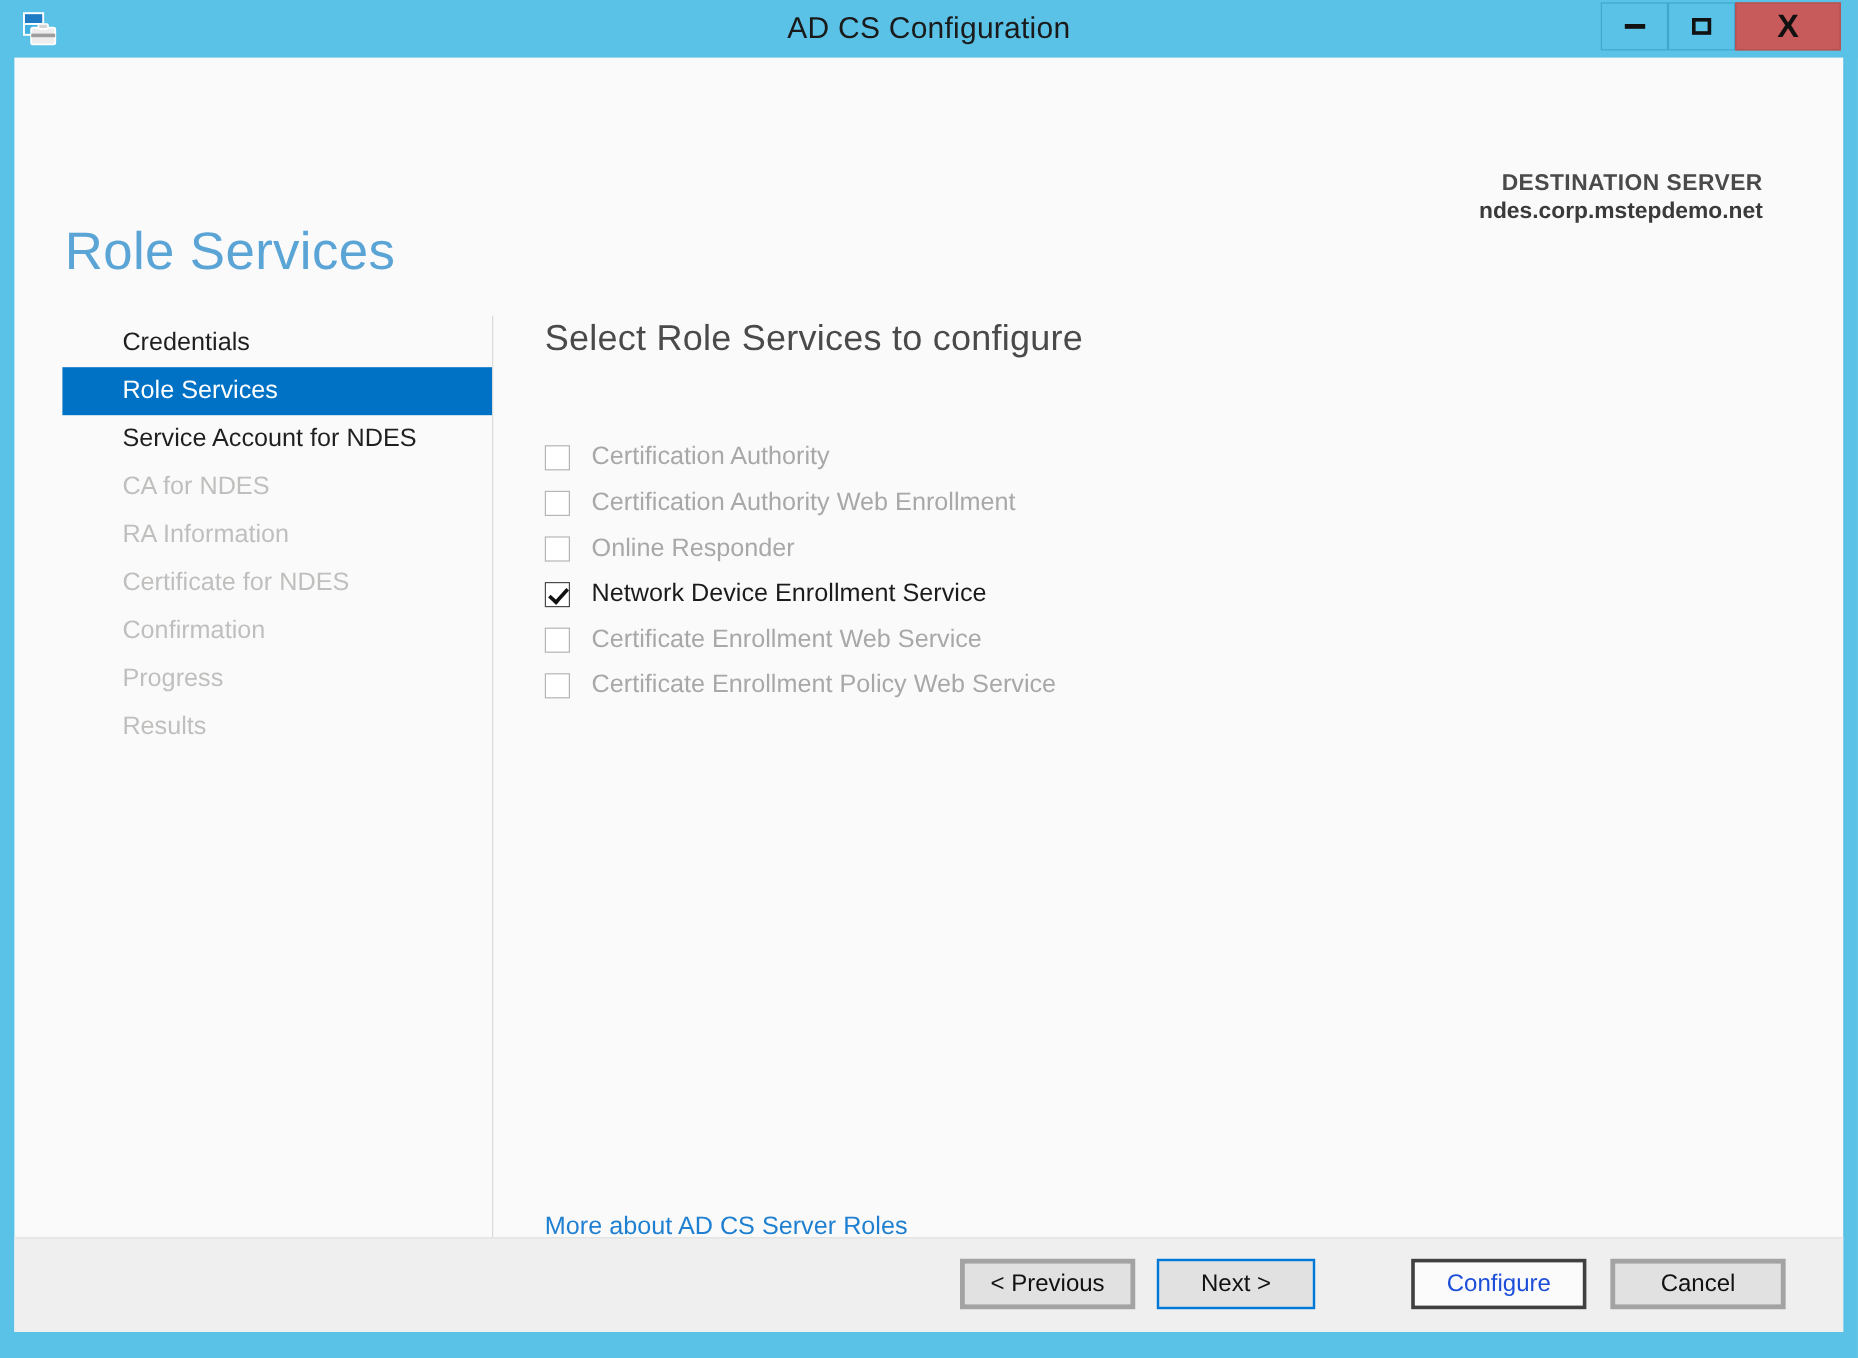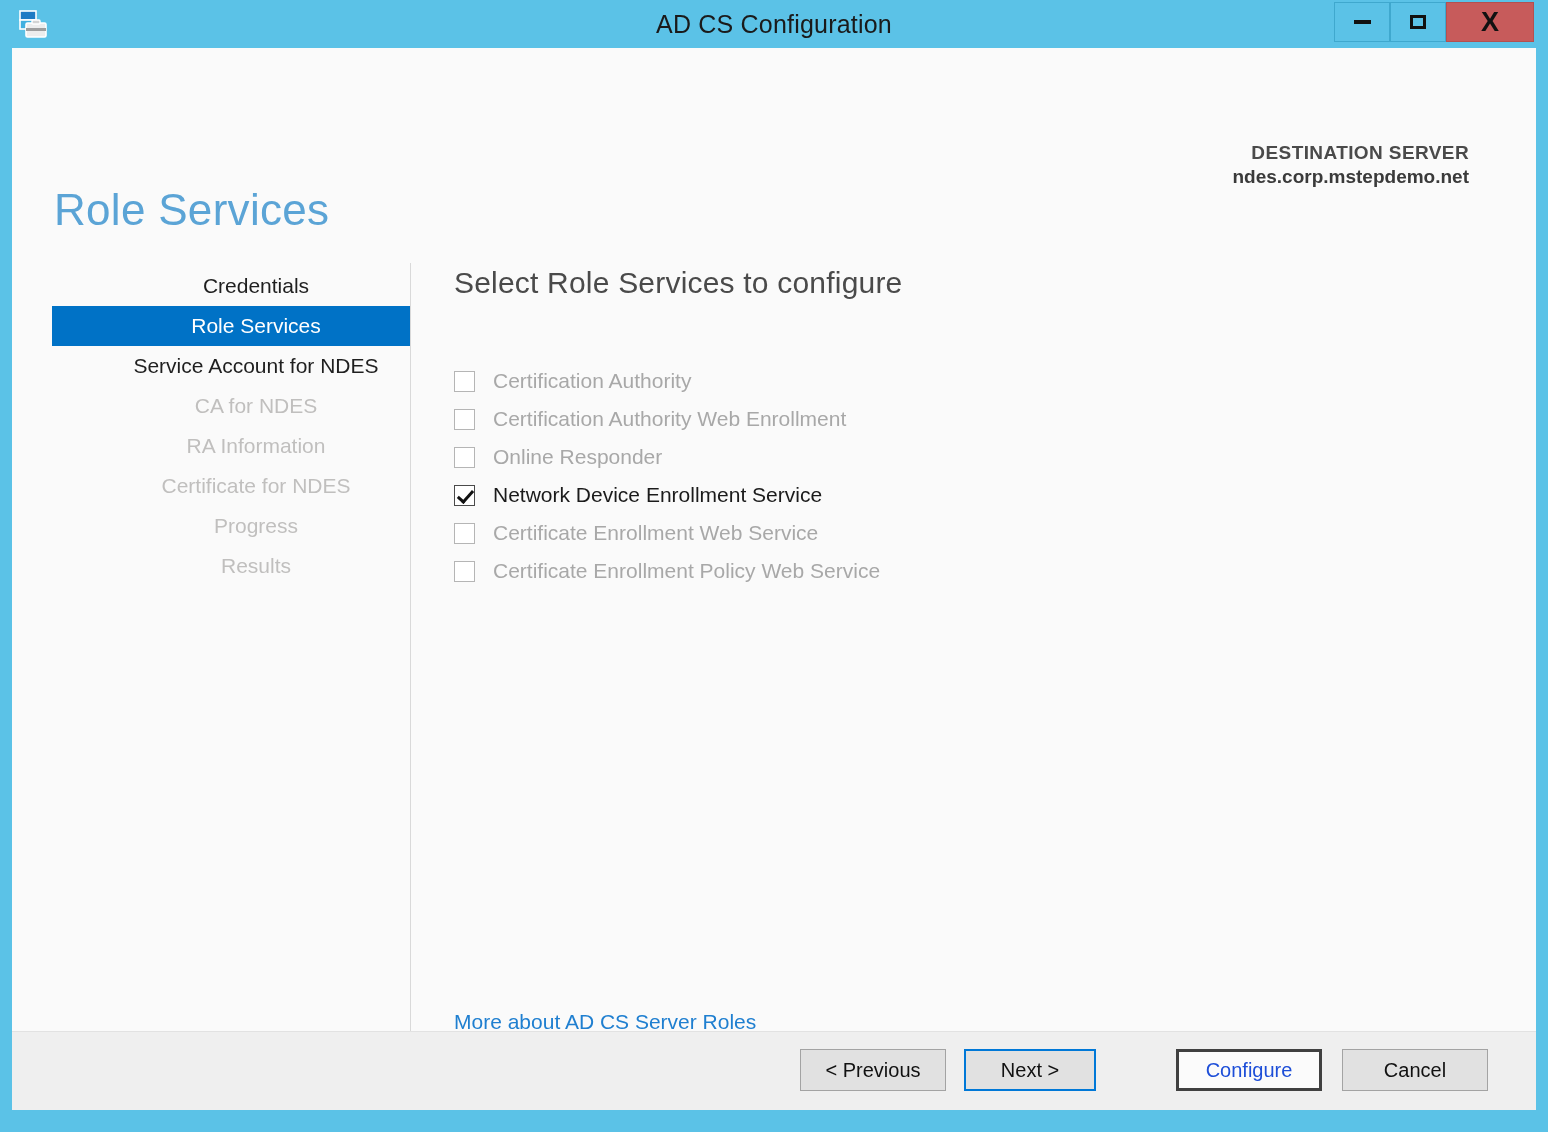--- a/index.html
+++ b/index.html
@@ -117,21 +117,20 @@
     font-size: 19px;
     font-weight: bold;
     color: #3A3A3A;
   }
 
   
   #sidebar {
     position: absolute;
     left: 40px; top: 218px;
     width: 358px;
-    text-align: center;
   }
   .nav-item {
     height: 40px;
     line-height: 40px;
     padding-left: 50px;
     font-size: 21px;
     color: #1F1F1F;
     box-sizing: border-box;
     cursor: default;
     white-space: nowrap;
@@ -226,21 +225,21 @@
     height: 79px;
     background: #EFEFEF;
     border-top: 1px solid #E2E2E2;
     box-sizing: border-box;
   }
   .fbtn {
     position: absolute;
     top: 17px;
     height: 42px;
     background: #E1E1E1;
-    border: 1px solid #a3a3a3;
+    border: 4px solid #a3a3a3;
     box-sizing: border-box;
     font-family: "Liberation Sans", sans-serif;
     font-size: 20px;
     color: #111;
     cursor: default;
     padding: 0;
   }
   #btn-previous { left: 788px; width: 146px; }
   #btn-next {
     left: 952px; width: 132px;
@@ -304,20 +303,23 @@
       <div class="nav-item disabled">
         <span>CA for NDES</span>
       </div>
       <div class="nav-item disabled">
         <span>RA Information</span>
       </div>
       <div class="nav-item disabled">
         <span>Certificate for NDES</span>
       </div>
       <div class="nav-item disabled">
+        <span>Confirmation</span>
+      </div>
+      <div class="nav-item disabled">
         <span>Progress</span>
       </div>
       <div class="nav-item disabled">
         <span>Results</span>
       </div>
     </div>
 
     <div id="divider"></div>
 
     <div id="content">

